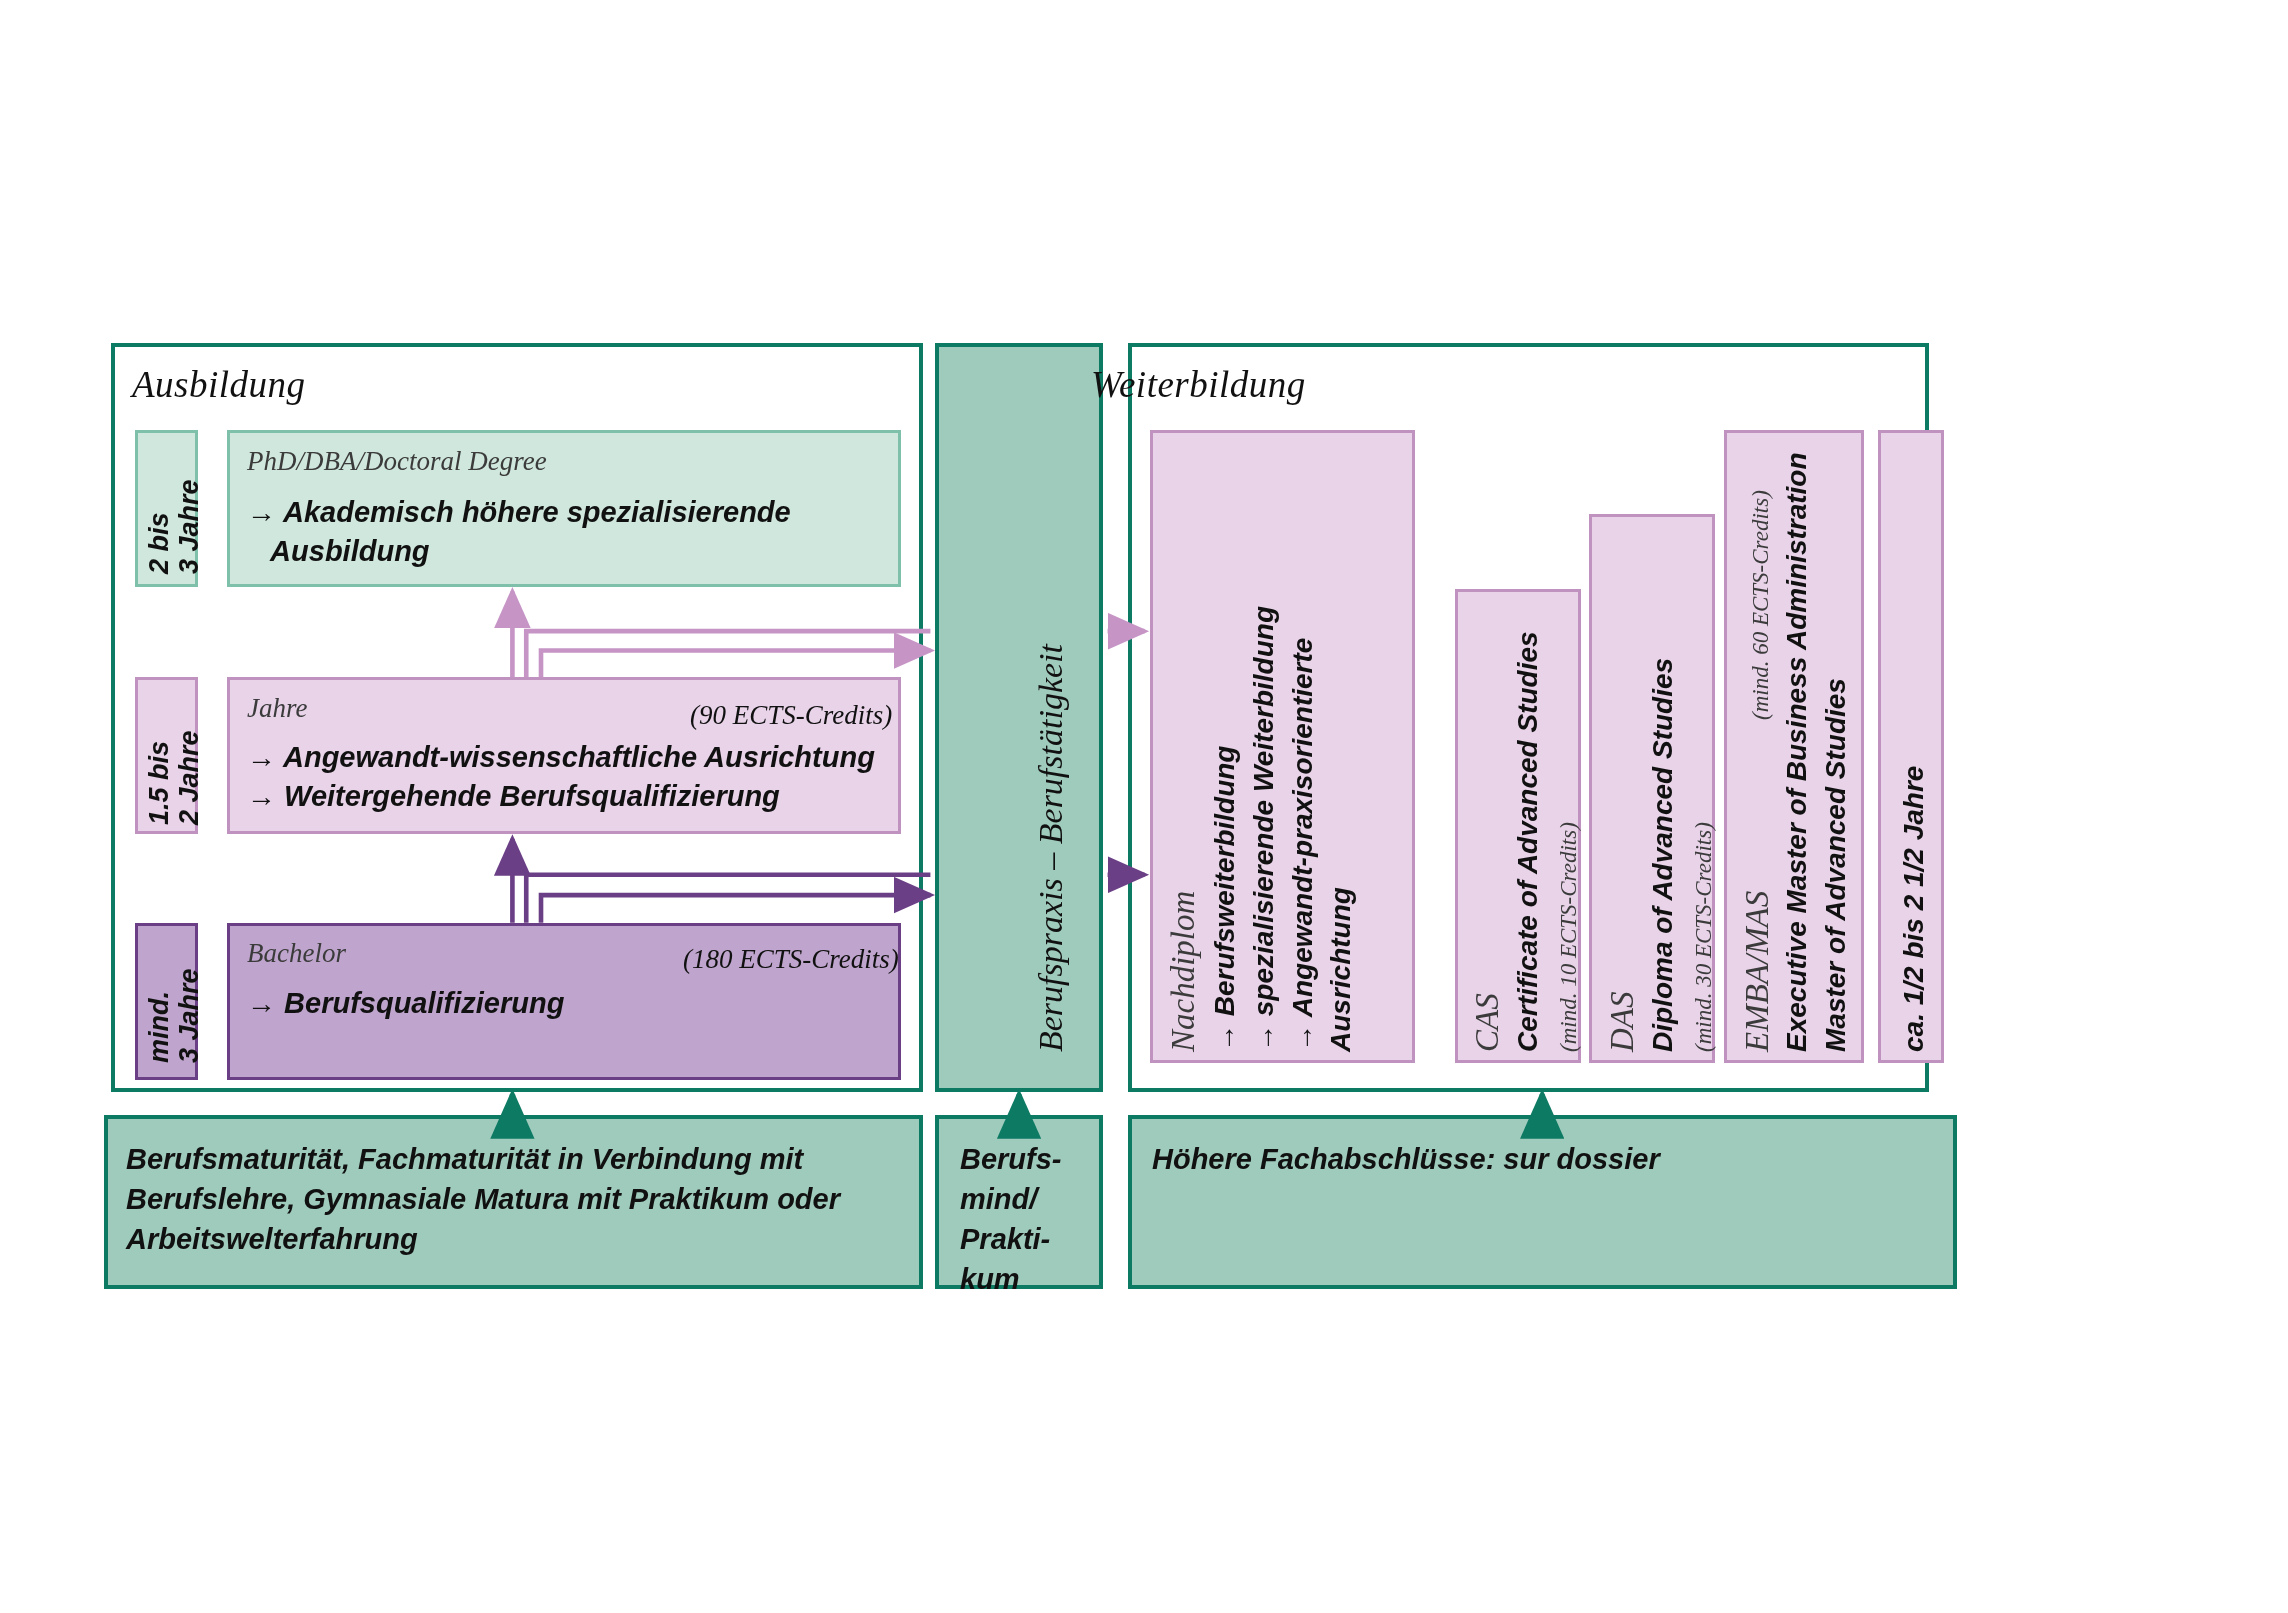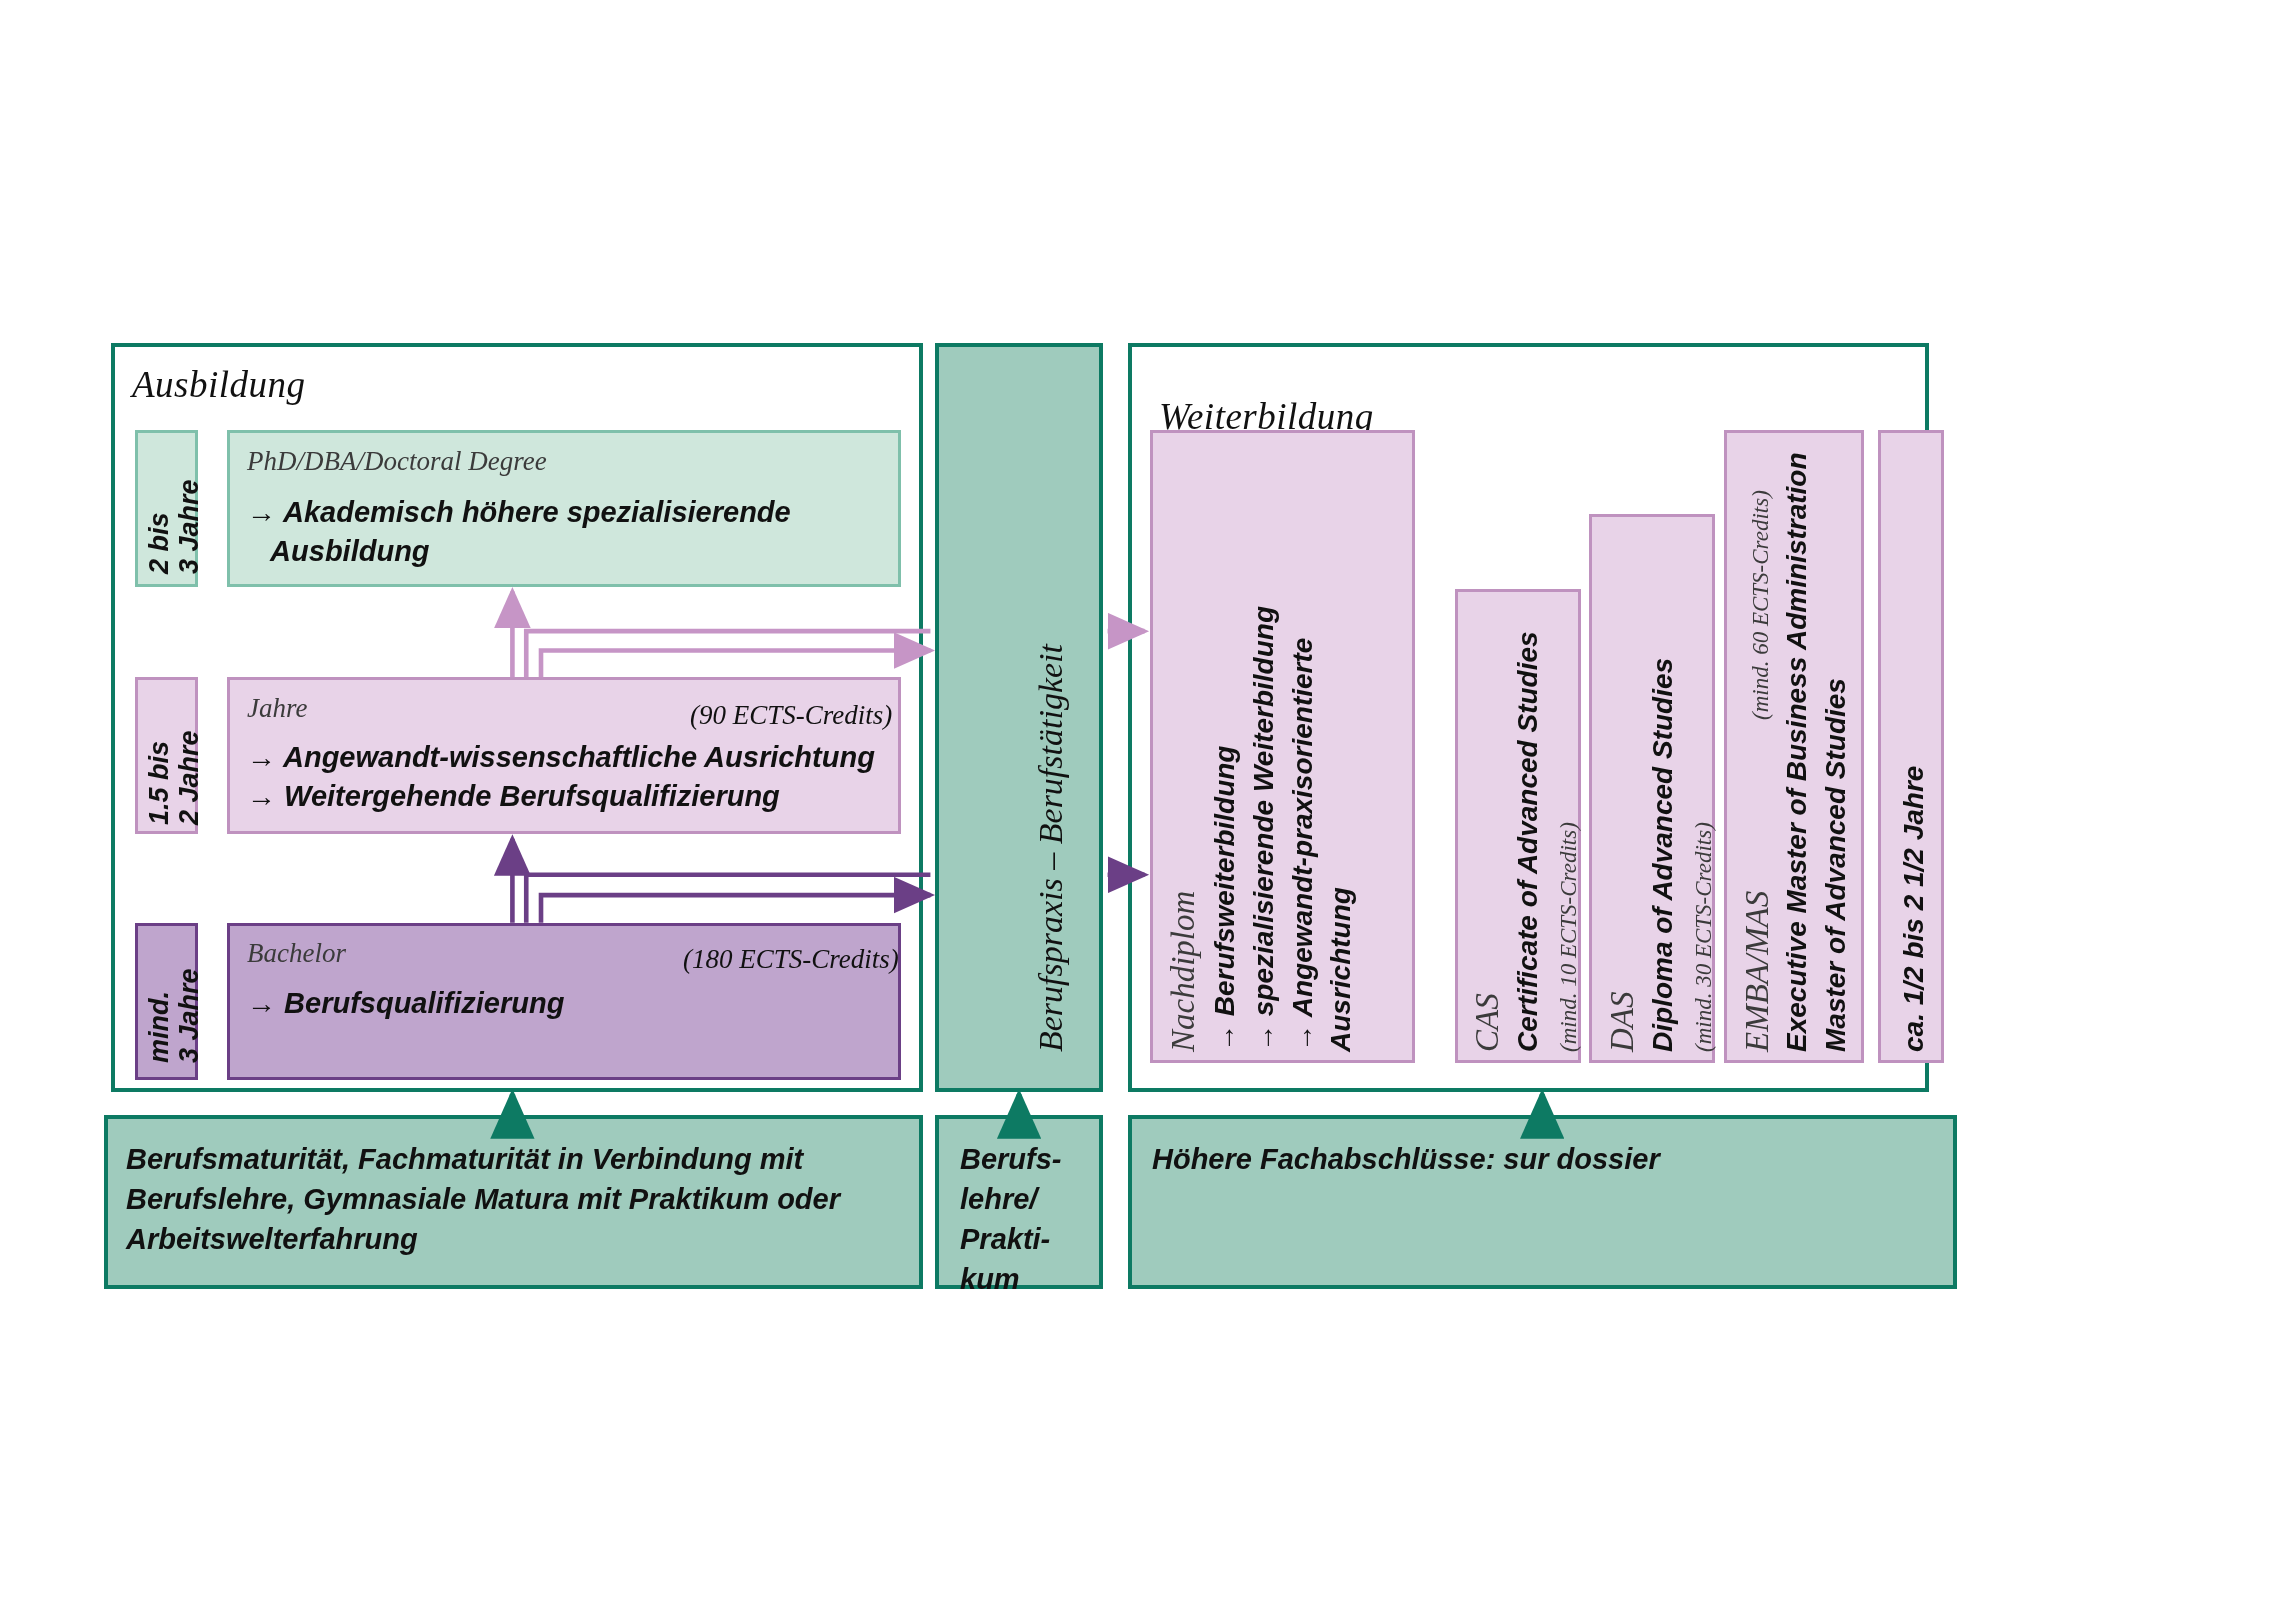--- a/index.html
+++ b/index.html
@@ -161,21 +161,21 @@
   <div class="deg-title" style="left:247px; top:938px;">Bachelor</div>
   <div class="deg-ects" style="left:683px; top:944px;">(180 ECTS-Credits)</div>
   <div class="deg-bullets" style="left:247px; top:984px;">
     <div>→ Berufsqualifizierung</div>
   </div>
 
   <div class="midcol" style="left:935px; top:343px; width:168px; height:749px;"></div>
   <div class="midcol-label" style="left:1032px; top:1052px;">Berufspraxis – Berufstätigkeit</div>
 
   <div class="panel" style="left:1128px; top:343px; width:801px; height:749px;"></div>
-  <div class="panel-title" style="left:1159px; top:363px;margin-top:32px;">Weiterbildung</div>
+  <div class="panel-title" style="left:1091px; top:363px;">Weiterbildung</div>
 
   <div class="wbox" style="left:1150px; top:430px; width:265px; height:633px;"></div>
   <div class="wlabel serif" style="left:1165px; top:1052px; font-size:33px;">Nachdiplom</div>
   <div class="wlabel bold" style="left:1209px; top:1052px; font-size:28px;">→ Berufsweiterbildung</div>
   <div class="wlabel bold" style="left:1248px; top:1052px; font-size:28px;">→ spezialisierende Weiterbildung</div>
   <div class="wlabel bold" style="left:1287px; top:1052px; font-size:28px;">→ Angewandt-praxisorientierte</div>
   <div class="wlabel bold" style="left:1325px; top:1052px; font-size:28px;">    Ausrichtung</div>
 
   <div class="wbox" style="left:1455px; top:589px; width:126px; height:474px;"></div>
   <div class="wlabel serif" style="left:1469px; top:1052px; font-size:33px;">CAS</div>
@@ -196,21 +196,21 @@
   <div class="wbox" style="left:1878px; top:430px; width:66px; height:633px;"></div>
   <div class="wlabel bold" style="left:1898px; top:1052px; font-size:28px;">ca. 1/2 bis 2 1/2 Jahre</div>
 
   <div class="band" style="left:104px; top:1115px; width:819px; height:174px;"></div>
   <div class="band-text" style="left:126px; top:1139px; width:784px;">Berufsmaturität, Fachmaturität in Verbindung mit
 Berufslehre, Gymnasiale Matura mit Praktikum oder
 Arbeitswelterfahrung</div>
 
   <div class="band" style="left:935px; top:1115px; width:168px; height:174px;"></div>
   <div class="band-text" style="left:960px; top:1139px; width:148px;">Berufs-
-lehre/
+mind/
 Prakti-
 kum</div>
 
   <div class="band" style="left:1128px; top:1115px; width:829px; height:174px;"></div>
   <div class="band-text" style="left:1152px; top:1139px; width:794px;">Höhere Fachabschlüsse: sur dossier</div>
 
   <svg id="wires" viewBox="0 0 2480 1748">
     <defs>
       <marker id="ahLight" markerWidth="10" markerHeight="8" refX="8" refY="4" orient="auto" markerUnits="strokeWidth">
         <path d="M0,0 L9,4 L0,8 Z" fill="#c695c6"></path>

